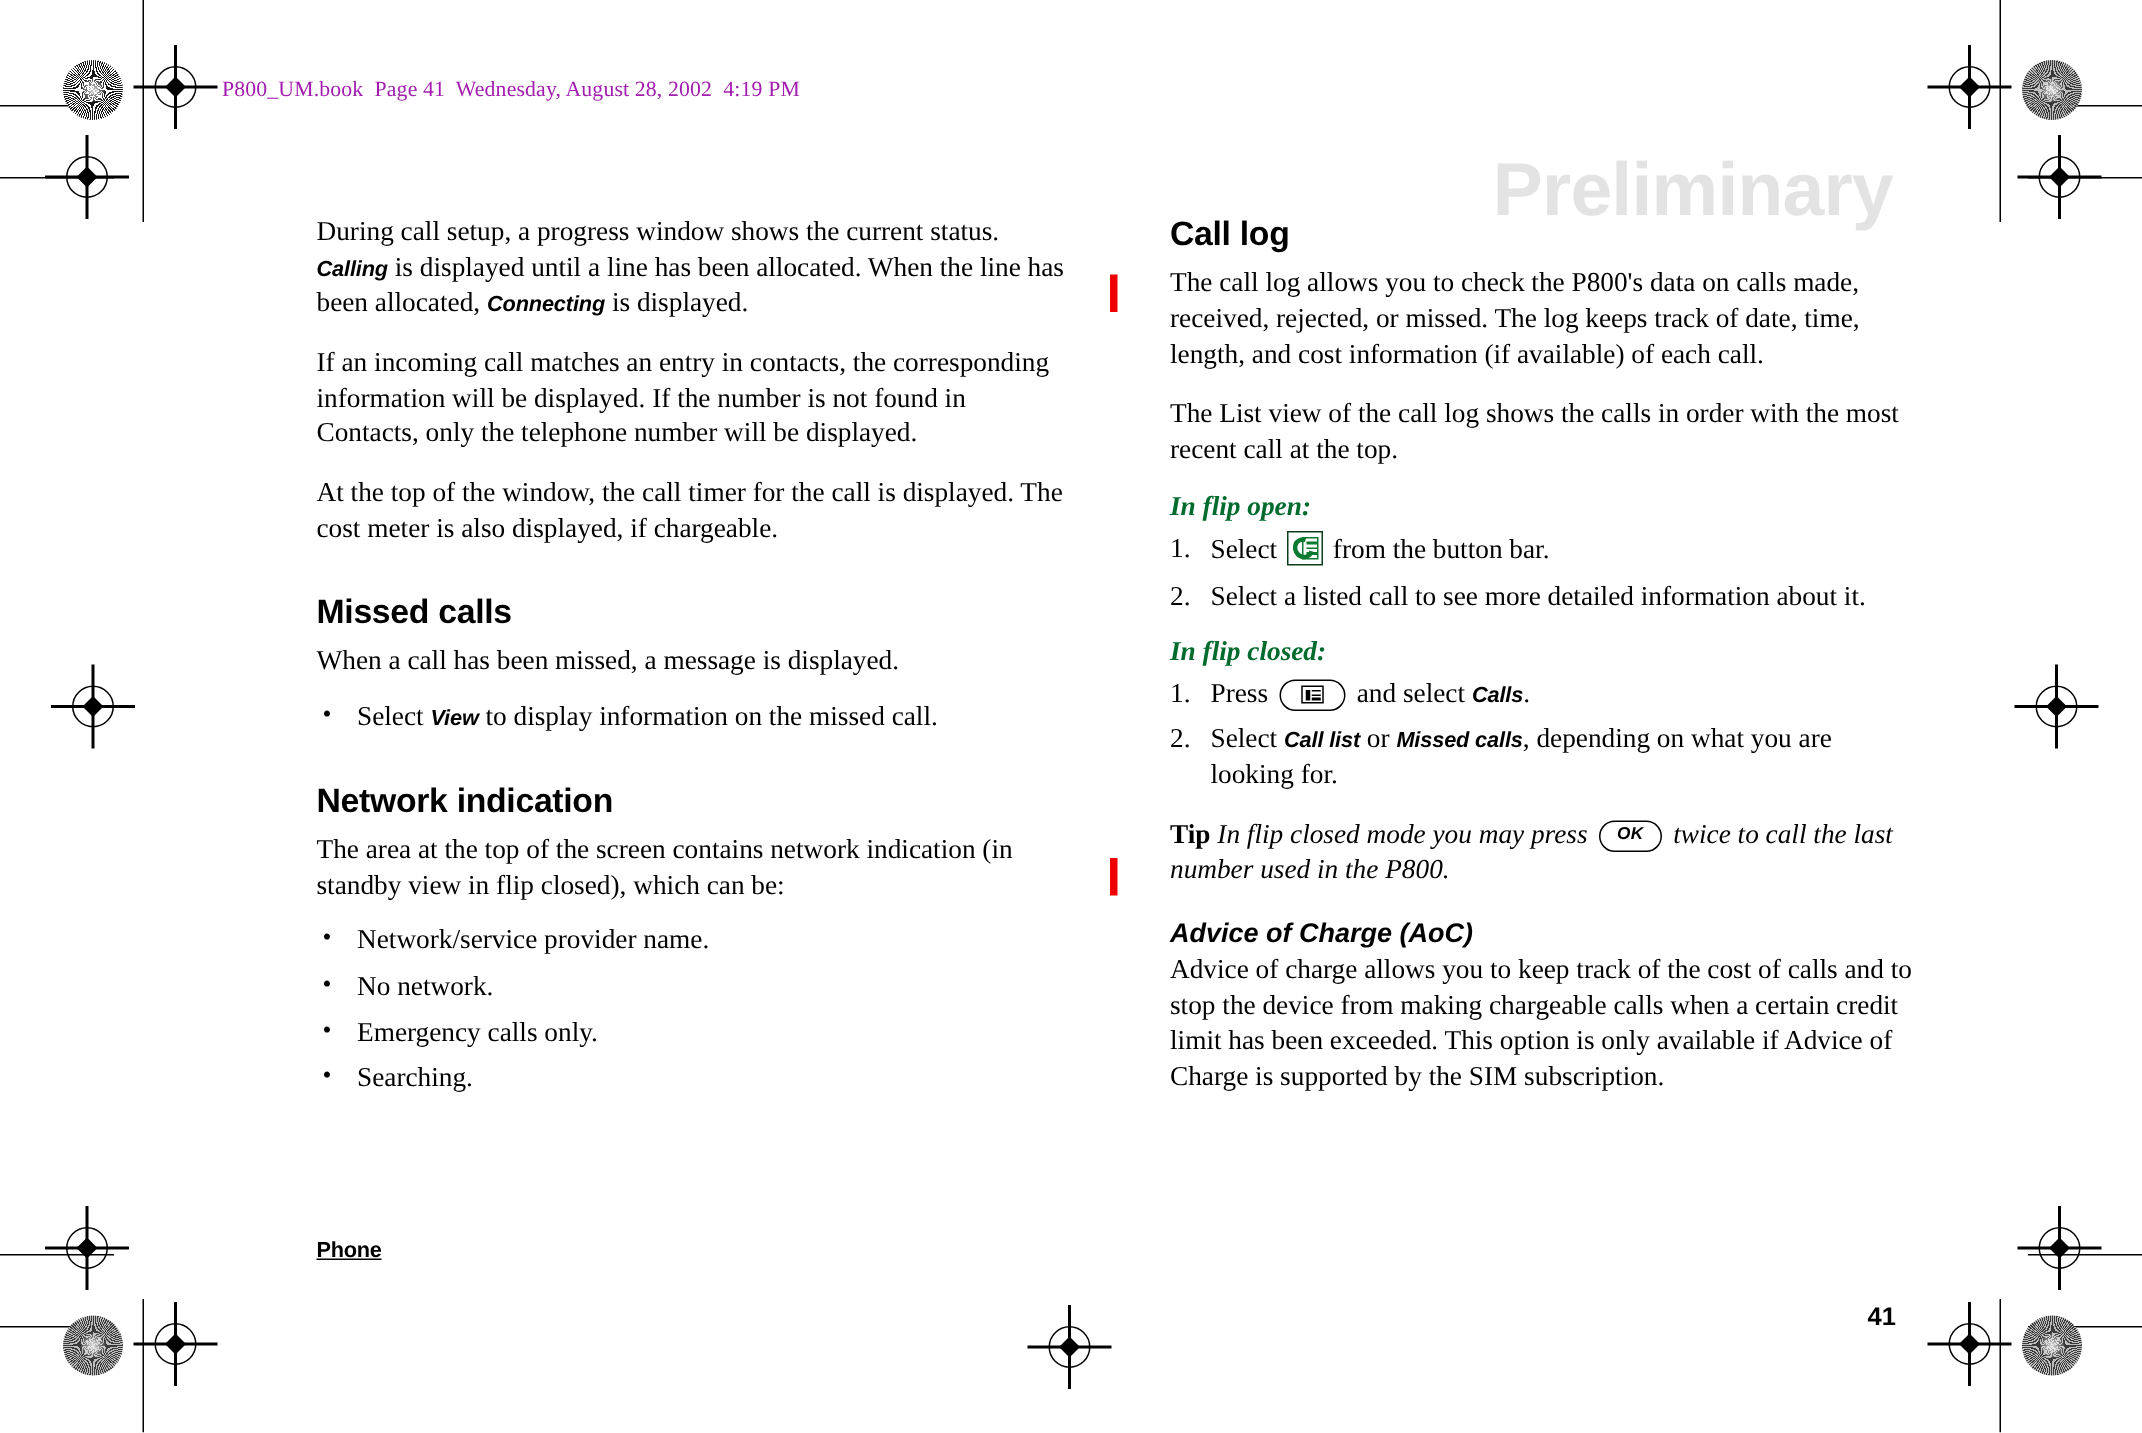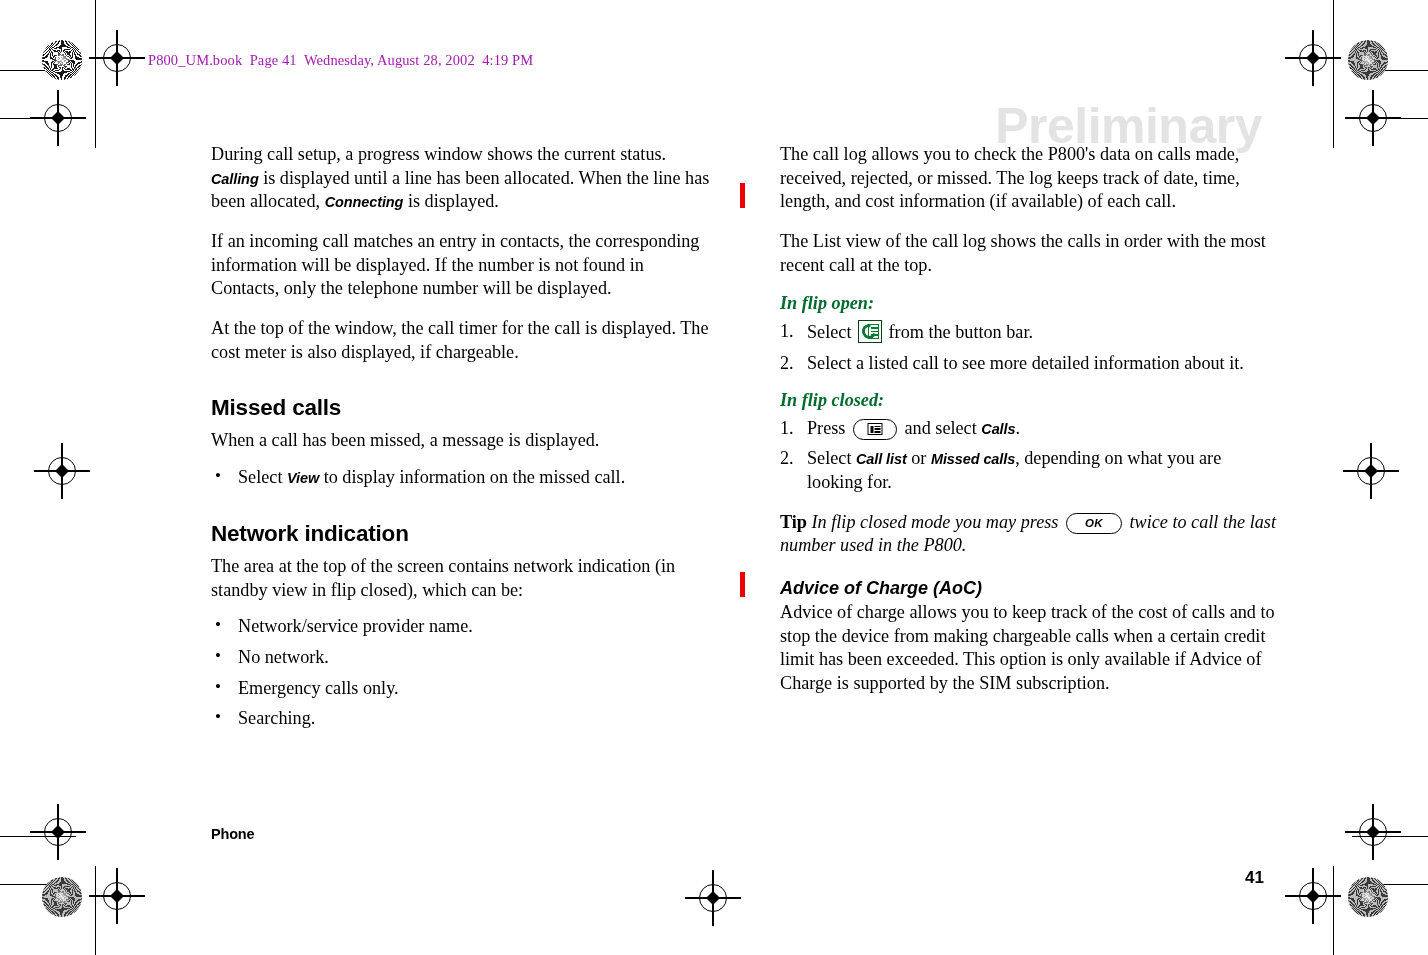--- a/index.html
+++ b/index.html
@@ -248,38 +248,39 @@
   .key-btn .menuglyph b {
     position: absolute; left: 6px; width: 6px; height: 1.3px; background:#000;
   }
   .key-btn .menuglyph b:nth-child(1){ top: 1.6px; }
   .key-btn .menuglyph b:nth-child(2){ top: 4.4px; }
   .key-btn .menuglyph b:nth-child(3){ top: 7.2px; }
   .key-btn .menuglyph::before {
     content:""; position:absolute; left:1.6px; top:1.6px; width:3px; height:7px; background:#000;
   }
 
-  .key-btn.ok { width: 56px; }
+  .key-btn.ok { width: 42px; }
   .key-btn.ok .oklabel {
     position: absolute; left: 50%; top: 50%;
     transform: translate(-50%,-50%);
     font-family: "Liberation Sans", sans-serif;
     font-size: 11.5px;
     font-weight: bold;
     letter-spacing: 0.3px;
   }
 
   
   .footer-left {
     position: absolute;
     left: 211px; top: 826px;
     font-family: "Liberation Sans", sans-serif;
     font-weight: bold;
     font-size: 14.5px;
     letter-spacing: -0.2px;
+    text-decoration: underline;
   }
   .footer-right {
     position: absolute;
     left: 1245px; top: 868px;
     font-family: "Liberation Sans", sans-serif;
     font-weight: bold;
     font-size: 17px;
   }
 </style>
 </head>
@@ -411,20 +412,21 @@
       <ul class="bul">
         <li>Network/service provider name.</li>
         <li>No network.</li>
         <li>Emergency calls only.</li>
         <li>Searching.</li>
       </ul>
     </div>
   </div>
 
   <div class="col col-right">
+    <h2 class="sec">Call log</h2>
     <p class="body">The call log allows you to check the P800's data on calls made, received, rejected, or missed. The log keeps track of date, time, length, and cost information (if available) of each call.</p>
     <p class="body">The List view of the call log shows the calls in order with the most recent call at the top.</p>
 
     <h3 class="green">In flip open:</h3>
     <ol class="steps">
       <li>
         <span class="num">1.</span><span>Select </span><span class="icon-calllog"><span class="sheet">
               <i></i>
               <i></i>
               <i></i>

